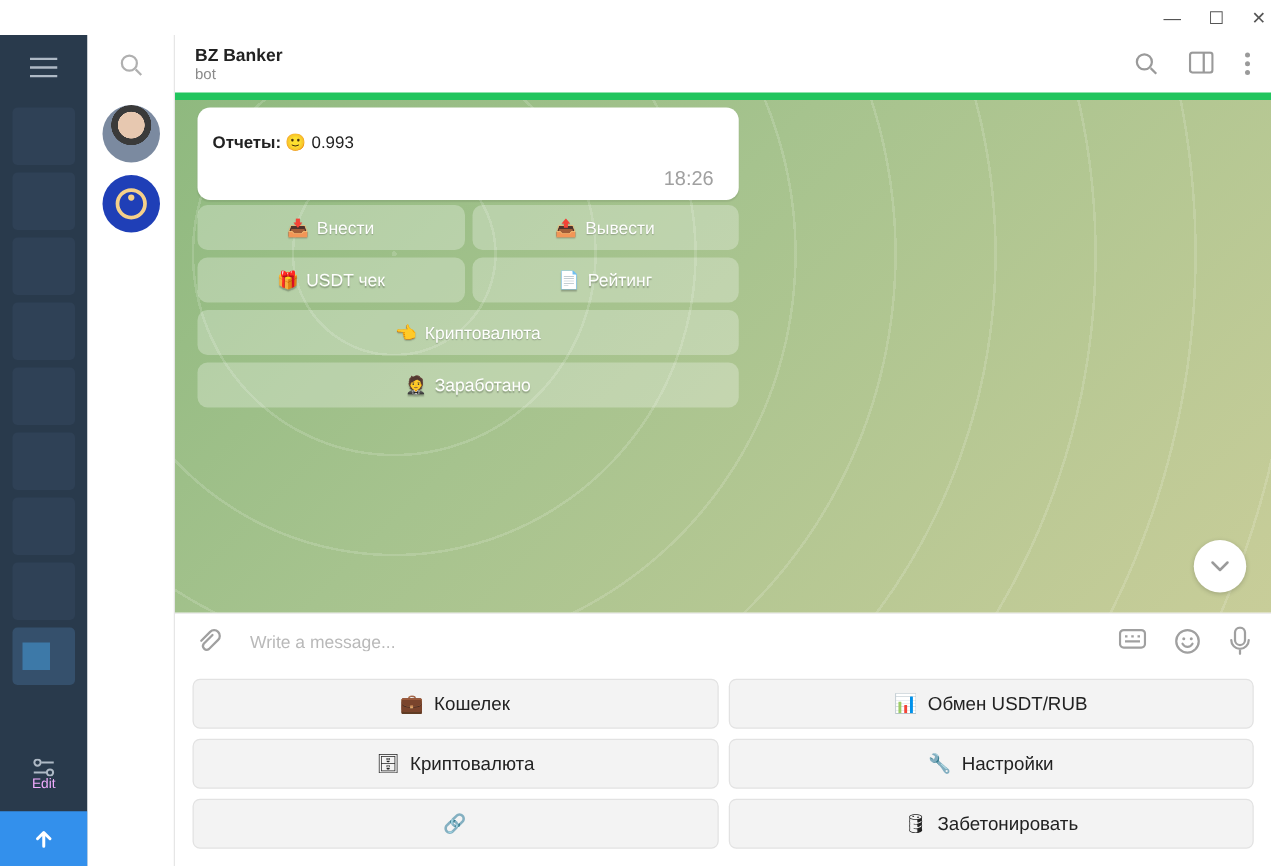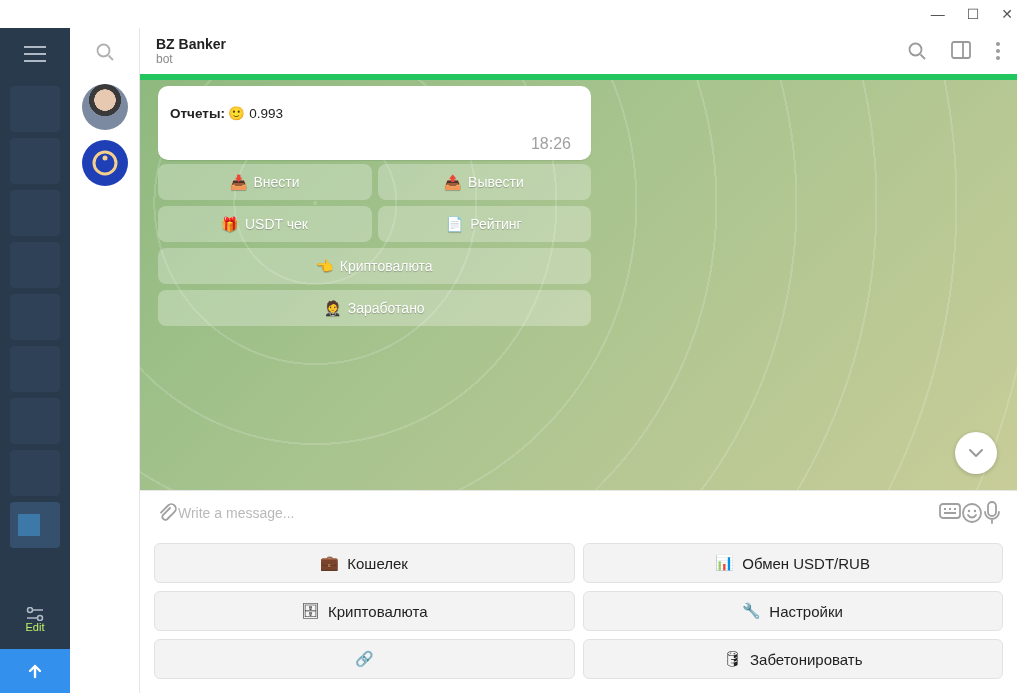--- a/index.html
+++ b/index.html
@@ -6,21 +6,21 @@
   html, body { width: 1017px; height: 693px; font-family: "Segoe UI", Arial, sans-serif; overflow: hidden; background: #fff; }
   body { display: flex; flex-direction: column; }
 
   
   .titlebar { height: 28px; background: #fff; display: flex; justify-content: flex-end; align-items: center; padding-right: 4px; gap: 22px; color: #555; font-size: 14px; }
   .titlebar span { cursor: default; }
 
   .app { flex: 1; display: flex; min-height: 0; }
 
   
-  .rail { width: 70px; background: #293a4c; display: flex; flex-direction: column; align-items: center; color: #bef264; }
+  .rail { width: 70px; background: #293a4c; display: flex; flex-direction: column; align-items: center; color: #f0abfc; }
   .rail .hamburger { margin-top: 18px; margin-bottom: 24px; }
   .rail .chatitem { width: 50px; height: 46px; border-radius: 4px; margin-bottom: 6px; background: #2f4156; position: relative; }
   .rail .chatitem.sel { background: #35506c; }
   .rail .chatitem.sel::after { content:""; position:absolute; left:8px; top:12px; width:22px; height:22px; background:#3d79a8; }
   .rail .spacer { flex: 1; }
   .rail .editbtn { margin-bottom: 16px; font-size: 11px; text-align: center; }
   .rail .upload { width: 70px; height: 44px; background: #3390ec; display:flex; align-items:center; justify-content:center; }
 
   
   .chatlist { width: 70px; background: #fff; border-right: 1px solid #e6e6e6; display: flex; flex-direction: column; align-items: center; padding-top: 14px; gap: 10px; }
@@ -46,21 +46,21 @@
   .bubble .time { position:absolute; right:20px; bottom:4px; font-size: 16px; color:#a0a0a0; }
   .bubble .hint { font-style: italic; color:#777; }
 
   .kbgrid { width: 433px; display: grid; grid-template-columns: 1fr 1fr; gap: 6px; margin-bottom: 6px; }
   .kbgrid .full { grid-column: 1 / span 2; }
   .kbbtn { background: rgba(255,255,255,0.28); border: none; border-radius: 8px; height: 36px; color: #fff; font-size: 14px; font-weight: 500; display:flex; align-items:center; justify-content:center; gap:6px; cursor: pointer; text-shadow: 0 1px 1px rgba(0,0,0,.25); }
 
   .scrollfab { position:absolute; right:20px; bottom:16px; width:42px; height:42px; border-radius:50%; background:#fff; box-shadow:0 1px 4px rgba(0,0,0,.2); display:flex; align-items:center; justify-content:center; color:#8a8a8a; }
 
   .composer { border-top: 1px solid #e6e6e6; background:#fff; }
-  .inputrow { height: 44px; display:flex; align-items:center; padding: 0 16px; gap: 0; color:#a0a0a0; }
+  .inputrow { height: 44px; display:flex; align-items:center; padding: 0 16px; gap: 22px; color:#a0a0a0; }
   .inputrow .msginput { flex:1; border:none; outline:none; font-size:14px; color:#333; }
   .inputrow .msginput::placeholder { color:#b9b9b9; }
 
   .bigkb { padding: 8px 14px 14px 14px; display:grid; grid-template-columns: 1fr 1fr; gap: 8px; background:#fff; }
   .bigbtn { height: 40px; background:#f3f3f3; border:1px solid #e2e2e2; border-radius:6px; font-size:15px; color:#222; display:flex; align-items:center; justify-content:center; gap:8px; cursor:pointer; }
 
   svg { display:block; }
 </style>
 </head>
 <body>

